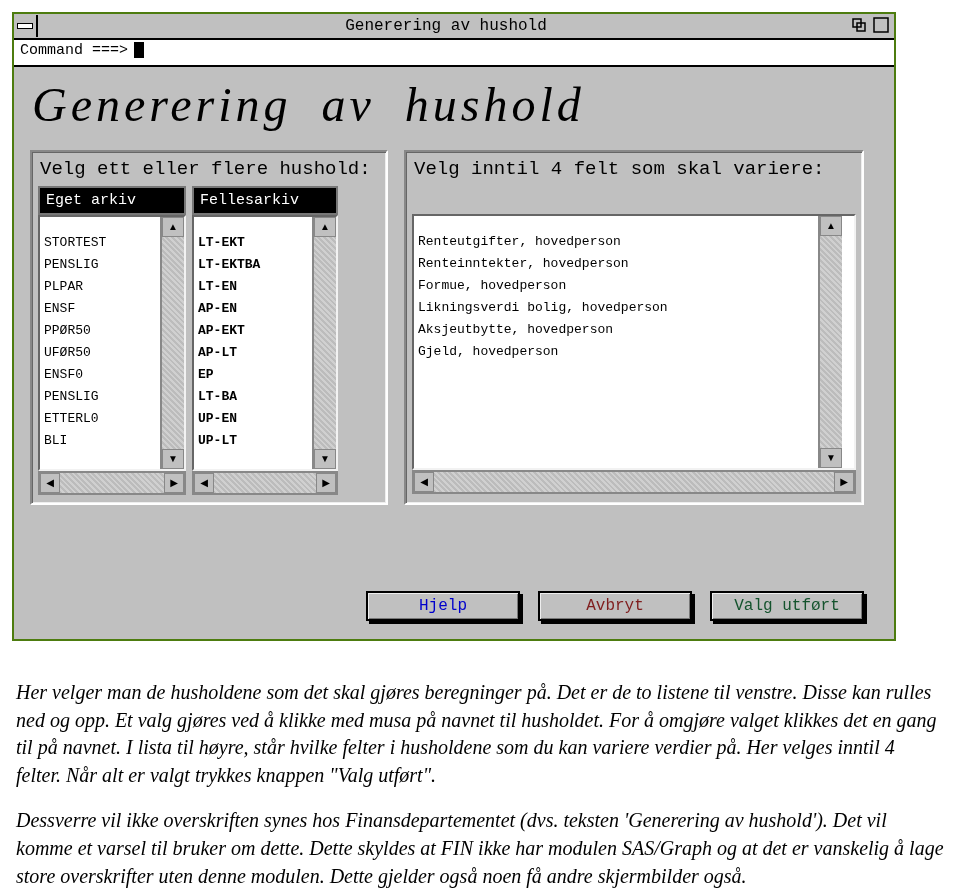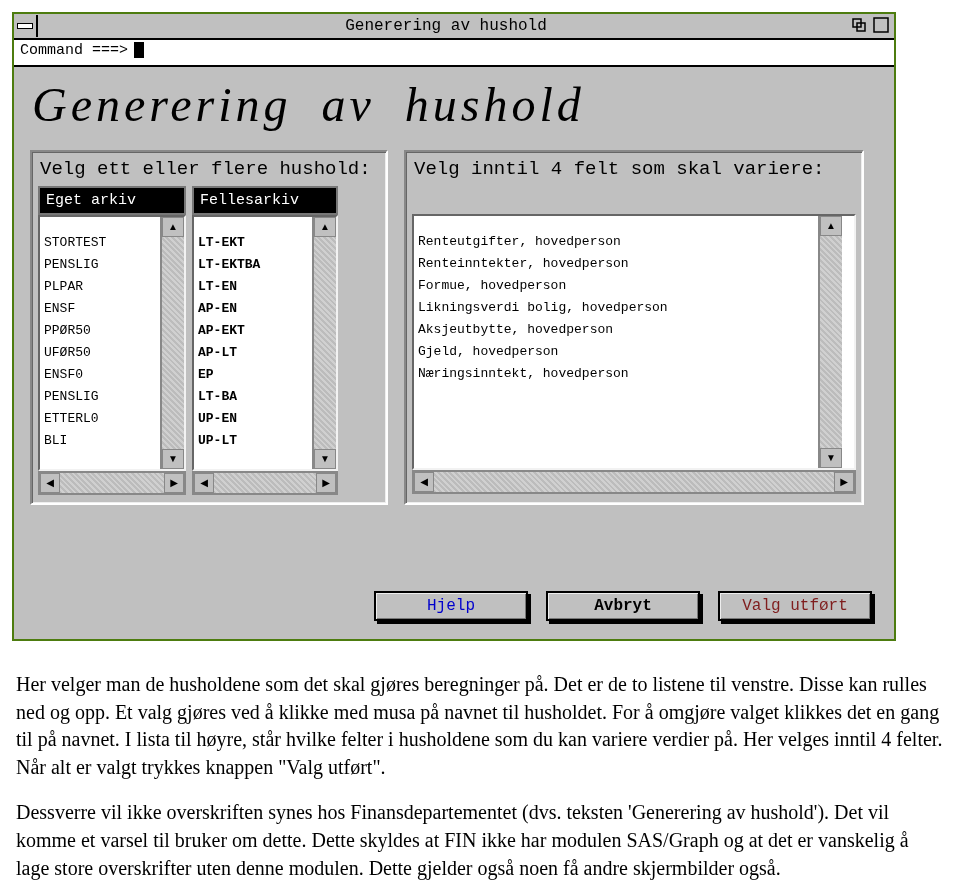--- a/index.html
+++ b/index.html
@@ -176,42 +176,42 @@
   }
   .hsthumb {
     flex: 1;
     background: repeating-linear-gradient(45deg,#bcbcbc 0 2px,#d0d0d0 2px 4px);
   }
   .arrow { font-size: 10px; line-height: 1; color: #000; }
   .button-row {
     display: flex;
     justify-content: flex-end;
     gap: 18px;
-    padding: 70px 22px 18px 0;
+    padding: 70px 30px 18px 0;
   }
   .dlg-btn {
     font-family: "Courier New", monospace;
     font-size: 16px;
     padding: 4px 0;
     width: 150px;
     text-align: center;
     border: 2px solid #000;
     box-shadow: 3px 3px 0 #000, inset 1px 1px 0 #eee, inset -1px -1px 0 #777;
     background: #c0c0c0;
   }
   .dlg-btn.blue { color: #0000cc; }
-  .dlg-btn.red { color: #000000; font-weight: bold; }
-  .dlg-btn.green { color: #7f1d1d; }
+  .dlg-btn.red { color: #7f1d1d; }
+  .dlg-btn.green { color: #14532d; }
   .body-text {
     padding: 18px 16px 8px 16px;
     font-family: "Times New Roman", Times, serif;
     font-size: 20px;
     line-height: 1.38;
   }
-  .body-text p { margin: 0 0 18px 0; }
+  .body-text p { margin: 8px 0 18px 0; font-style: italic; }
   li.item { list-style: none; }
 </style>
 </head>
 <body>
 
 <div class="app-window">
   <div class="titlebar">
     <div class="sysmenu">
       <span class="dash"></span>
     </div>
@@ -325,21 +325,20 @@
       <div class="panel-label">Velg inntil 4 felt som skal variere:</div>
       <div style="padding:0 6px 8px 6px;">
         <div class="listbox-wrap">
           <ul class="listbox col3" id="col3">
               <li class="item">Renteutgifter, hovedperson</li>
               <li class="item">Renteinntekter, hovedperson</li>
               <li class="item">Formue, hovedperson</li>
               <li class="item">Likningsverdi bolig, hovedperson</li>
               <li class="item">Aksjeutbytte, hovedperson</li>
               <li class="item">Gjeld, hovedperson</li>
-              <li class="item">Næringsinntekt, hovedperson</li>
             </ul>
           <div class="vscroll">
             <div class="sbtn">
                 <span class="arrow">▲</span>
               </div>
             <div class="sthumb"></div>
             <div class="sbtn">
                 <span class="arrow">▼</span>
               </div>
           </div>

